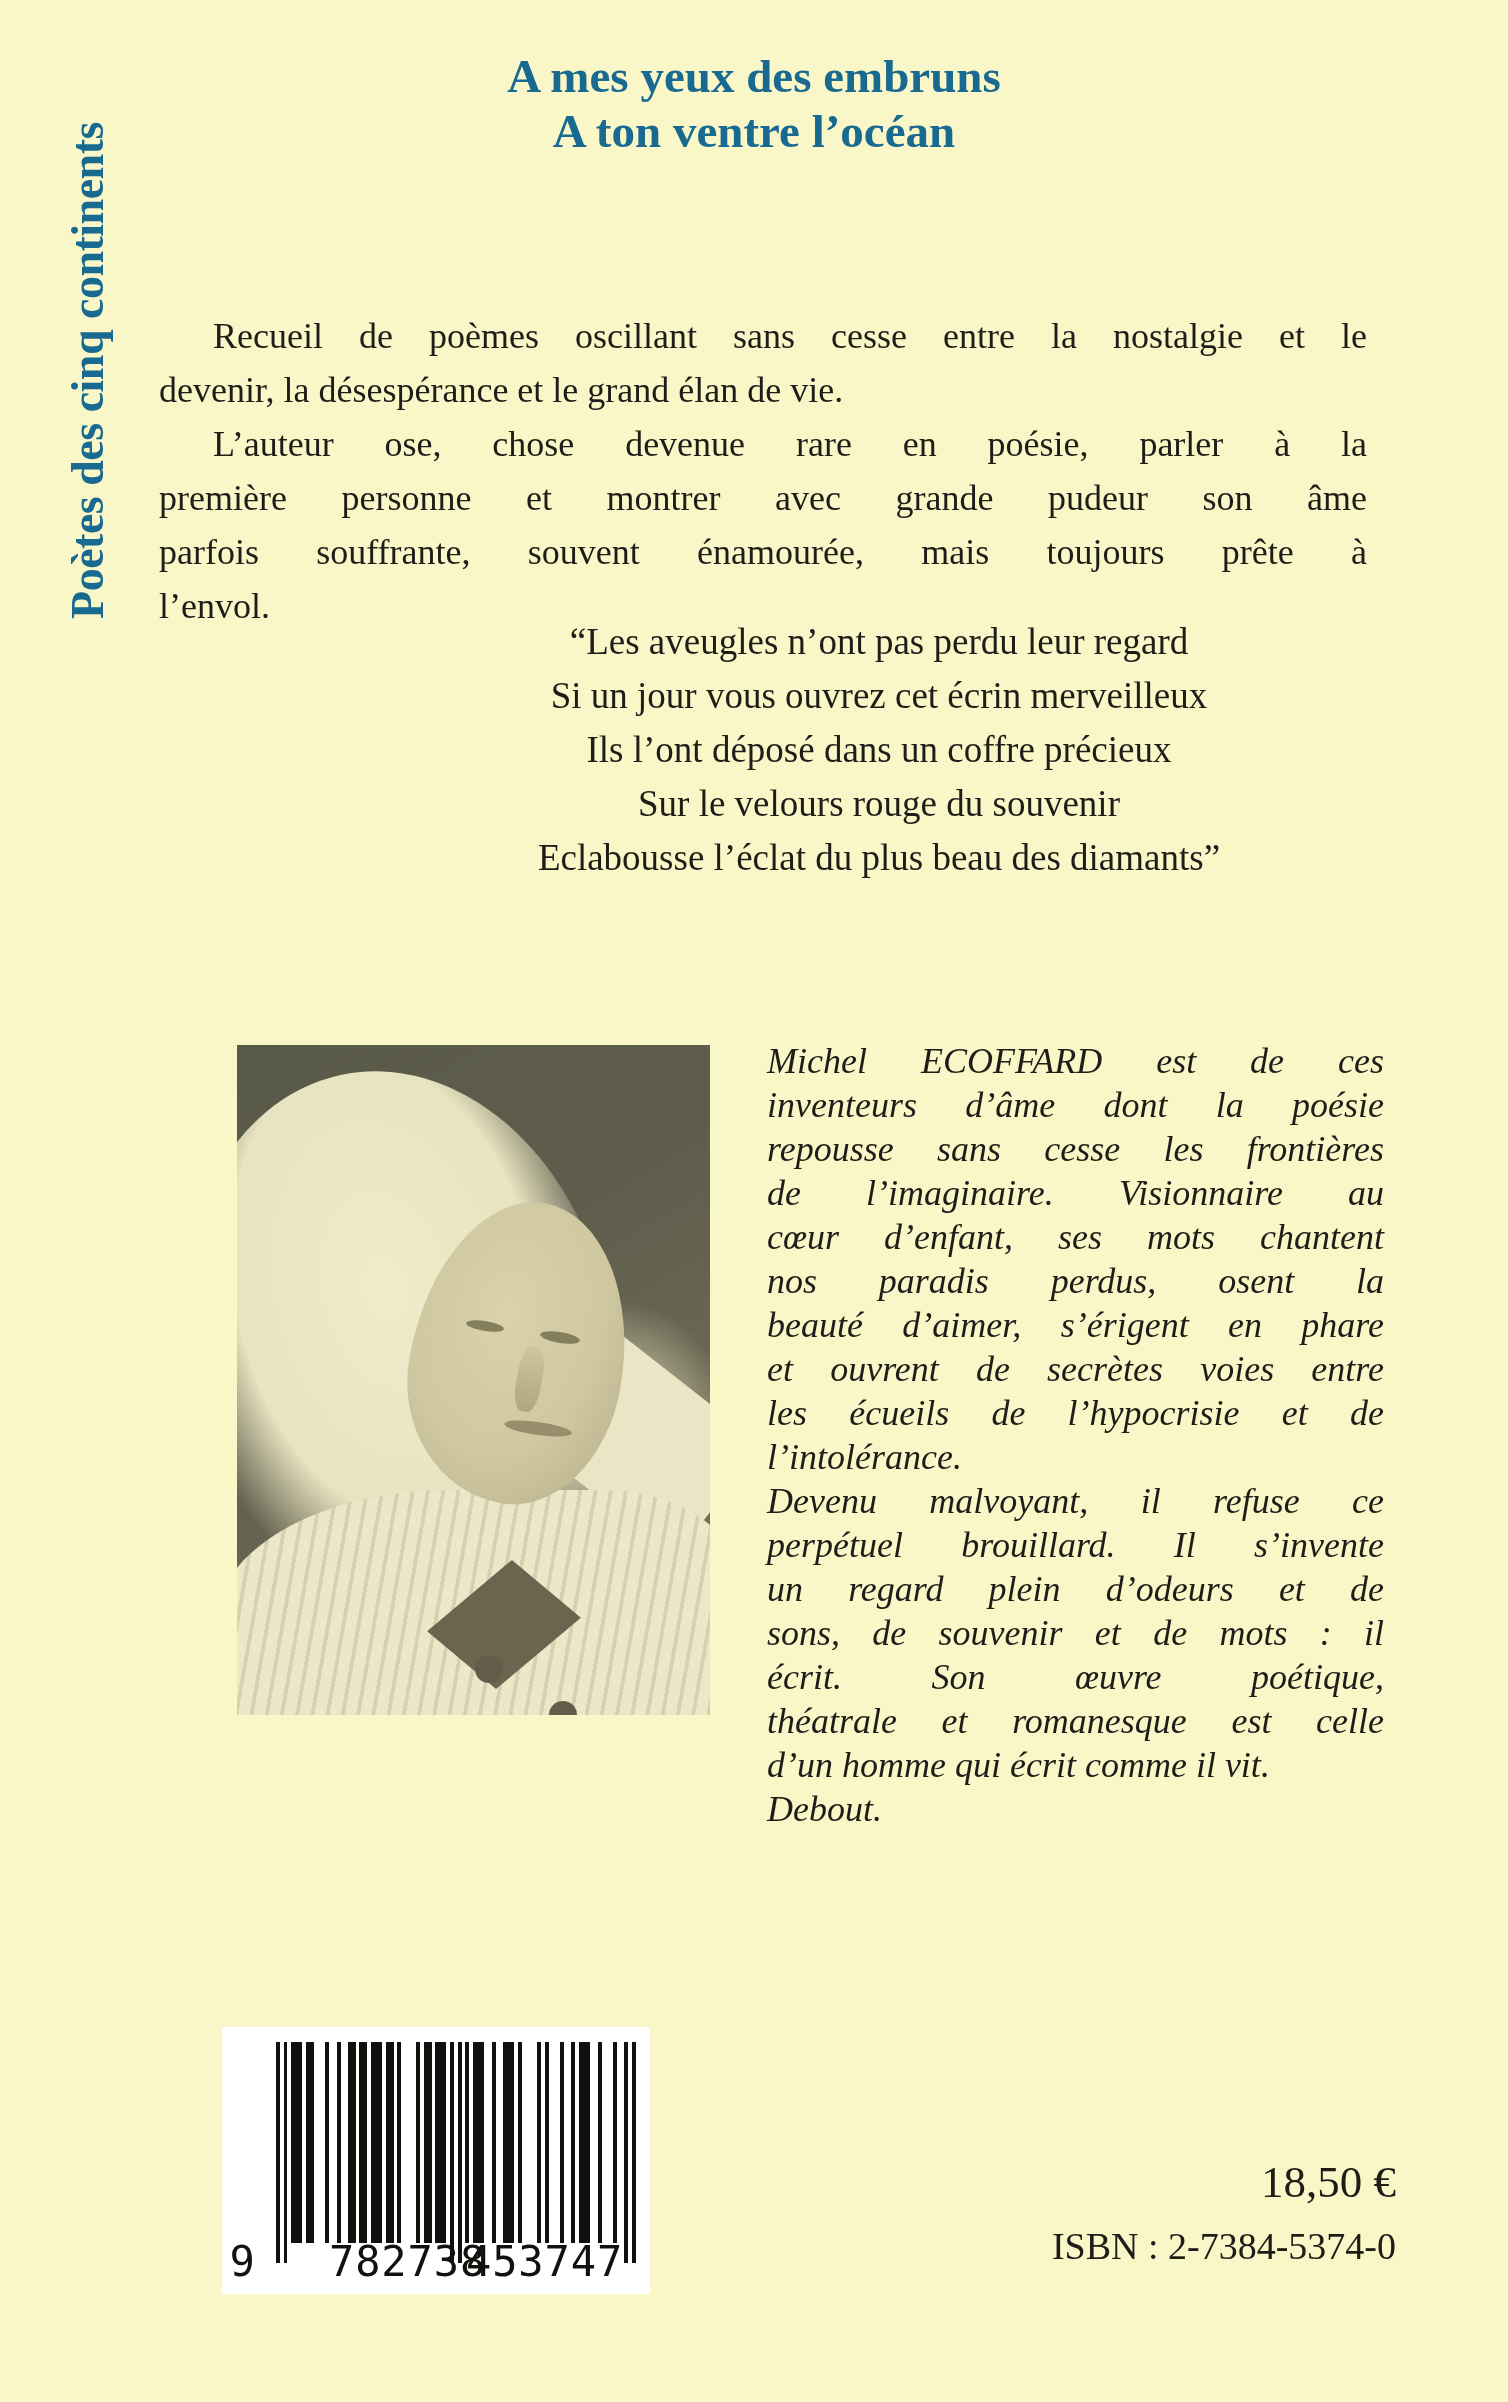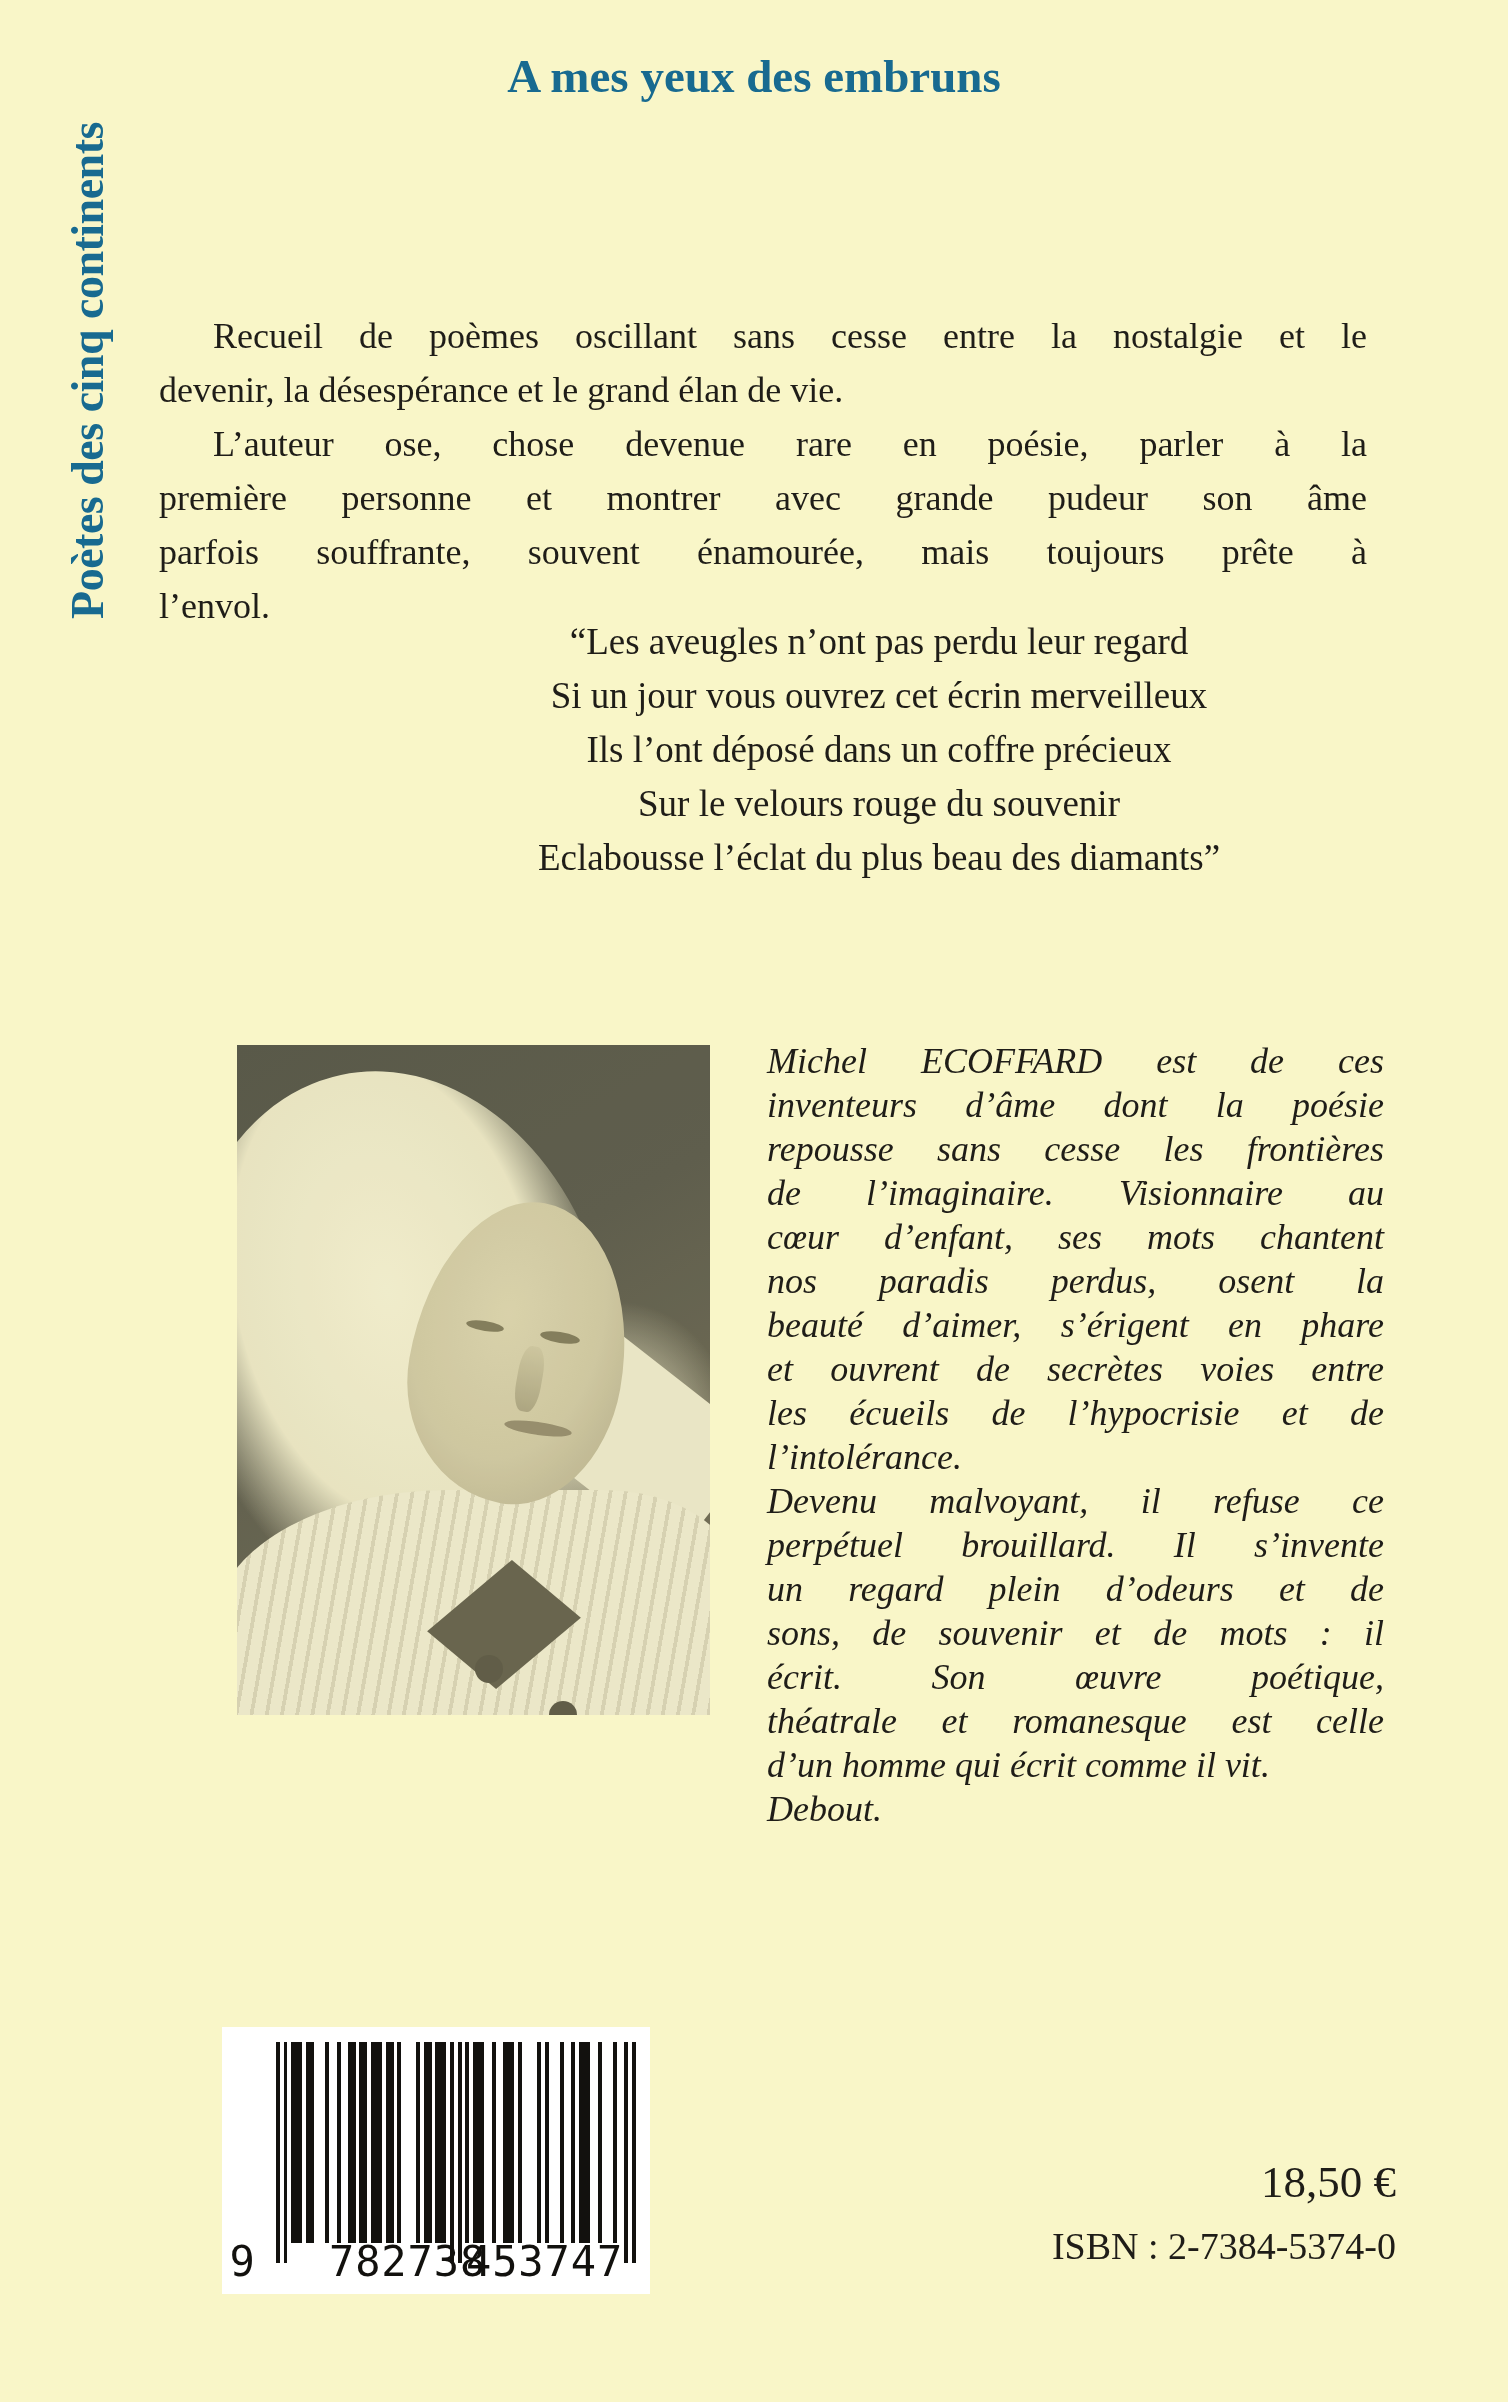--- a/index.html
+++ b/index.html
@@ -82,20 +82,21 @@
 </style>
 </head>
 <body>
 
 <div class="cover">
 
   <div class="spine">Poètes des cinq continents</div>
 
   <div class="title">
     <div>A mes yeux des embruns</div>
+    <div>A ton ventre l’océan</div>
   </div>
 
   <div class="blurb">
     <div class="jlines">
         <div class="tline first">Recueil de poèmes oscillant sans cesse entre la nostalgie et le</div>
         <div class="tline last">devenir, la désespérance et le grand élan de vie.</div>
       </div>
     <div class="jlines">
         <div class="tline first">L’auteur ose, chose devenue rare en poésie, parler à la</div>
         <div class="tline">première personne et montrer avec grande pudeur son âme</div>

